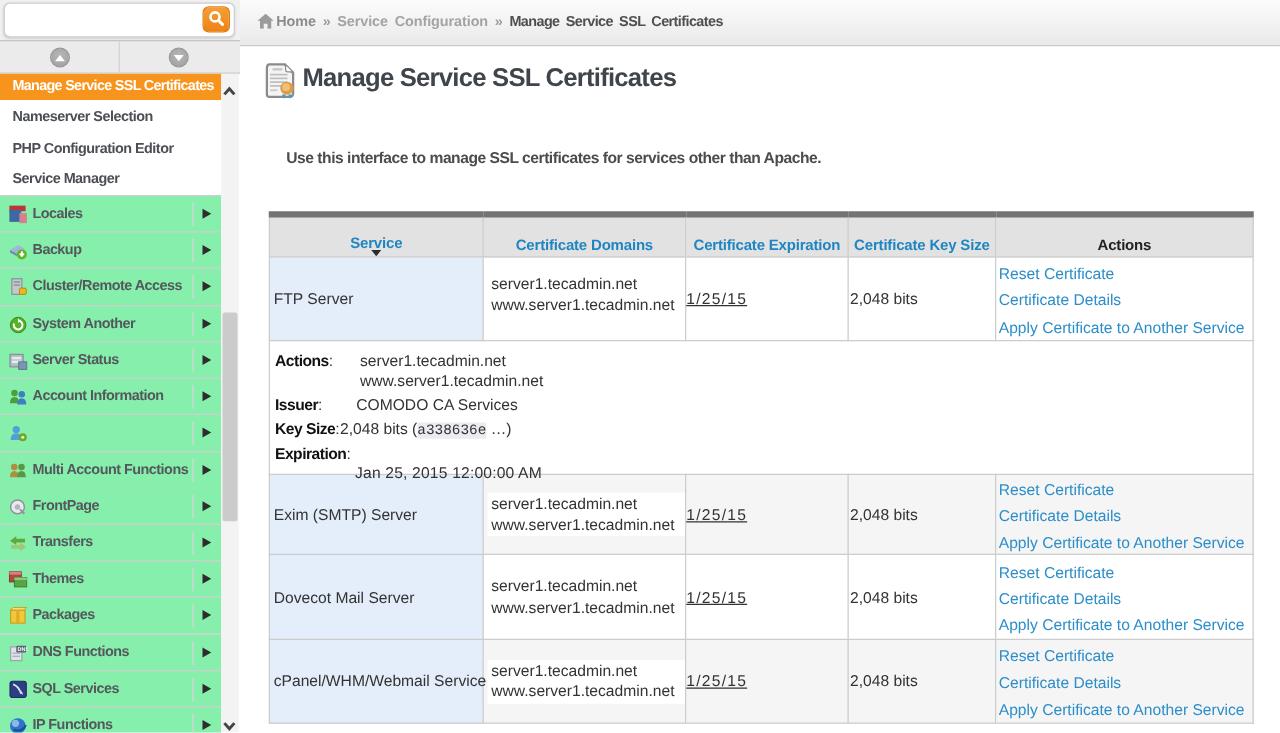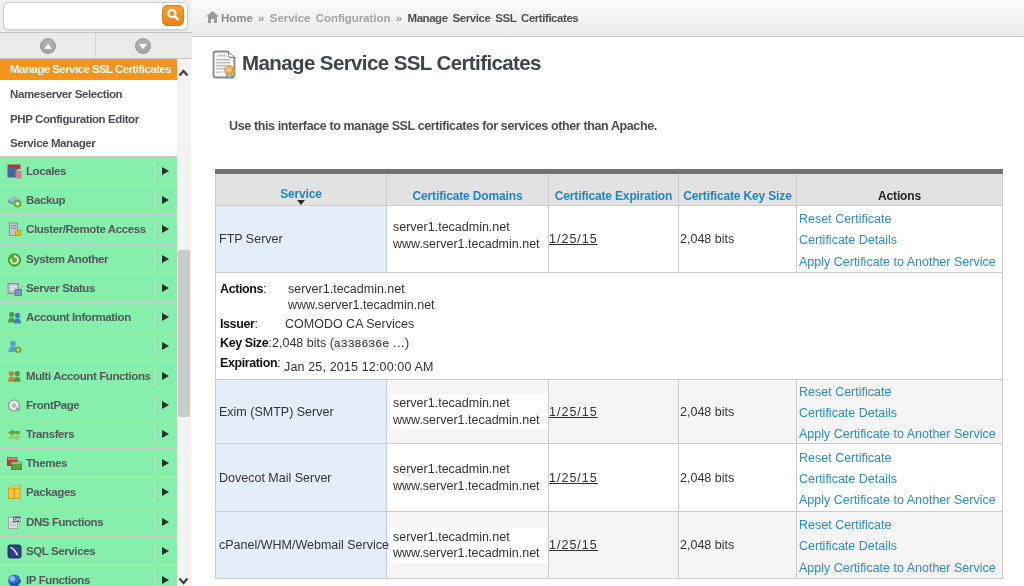--- a/index.html
+++ b/index.html
@@ -332,21 +332,21 @@
       <tr style="height:106px;">
         <td colspan="5">
           <div id="dtl">
             <div class="ln" style="left:4px; top:9px;"><span class="lb">Actions</span>:</div>
             <div class="ln" style="left:72px; top:9px;">server1.tecadmin.net<br>www.server1.tecadmin.net</div>
             <div class="ln" style="left:4px; top:44px;"><span class="lb">Issuer</span>:</div>
             <div class="ln" style="left:69px; top:44px;">COMODO CA Services</div>
             <div class="ln" style="left:4px; top:63px;"><span class="lb">Key Size</span>:</div>
             <div class="ln" style="left:56px; top:63px;">2,048 bits (<span class="mono">a338636e</span> …)</div>
             <div class="ln" style="left:4px; top:83px;"><span class="lb">Expiration</span>:</div>
-            <div class="ln" style="left:68px; top:87px; letter-spacing:0.15px;">Jan 25, 2015 12:00:00 AM</div>
+            <div class="ln" style="left:68px; top:98px; letter-spacing:0.15px;">Jan 25, 2015 12:00:00 AM</div>
           </div>
         </td>
       </tr>
       <tr class="alt" style="height:64px;">
         <td class="svc">Exim (SMTP) Server</td>
         <td class="dom"><span class="box">server1.tecadmin.net<br>www.server1.tecadmin.net</span></td>
         <td class="exp">1/25/15</td>
         <td class="key">2,048 bits</td>
         <td class="act">
               <div class="aw"><a>Reset Certificate</a><br><a>Certificate Details</a><br><a>Apply Certificate to Another Service</a></div>

